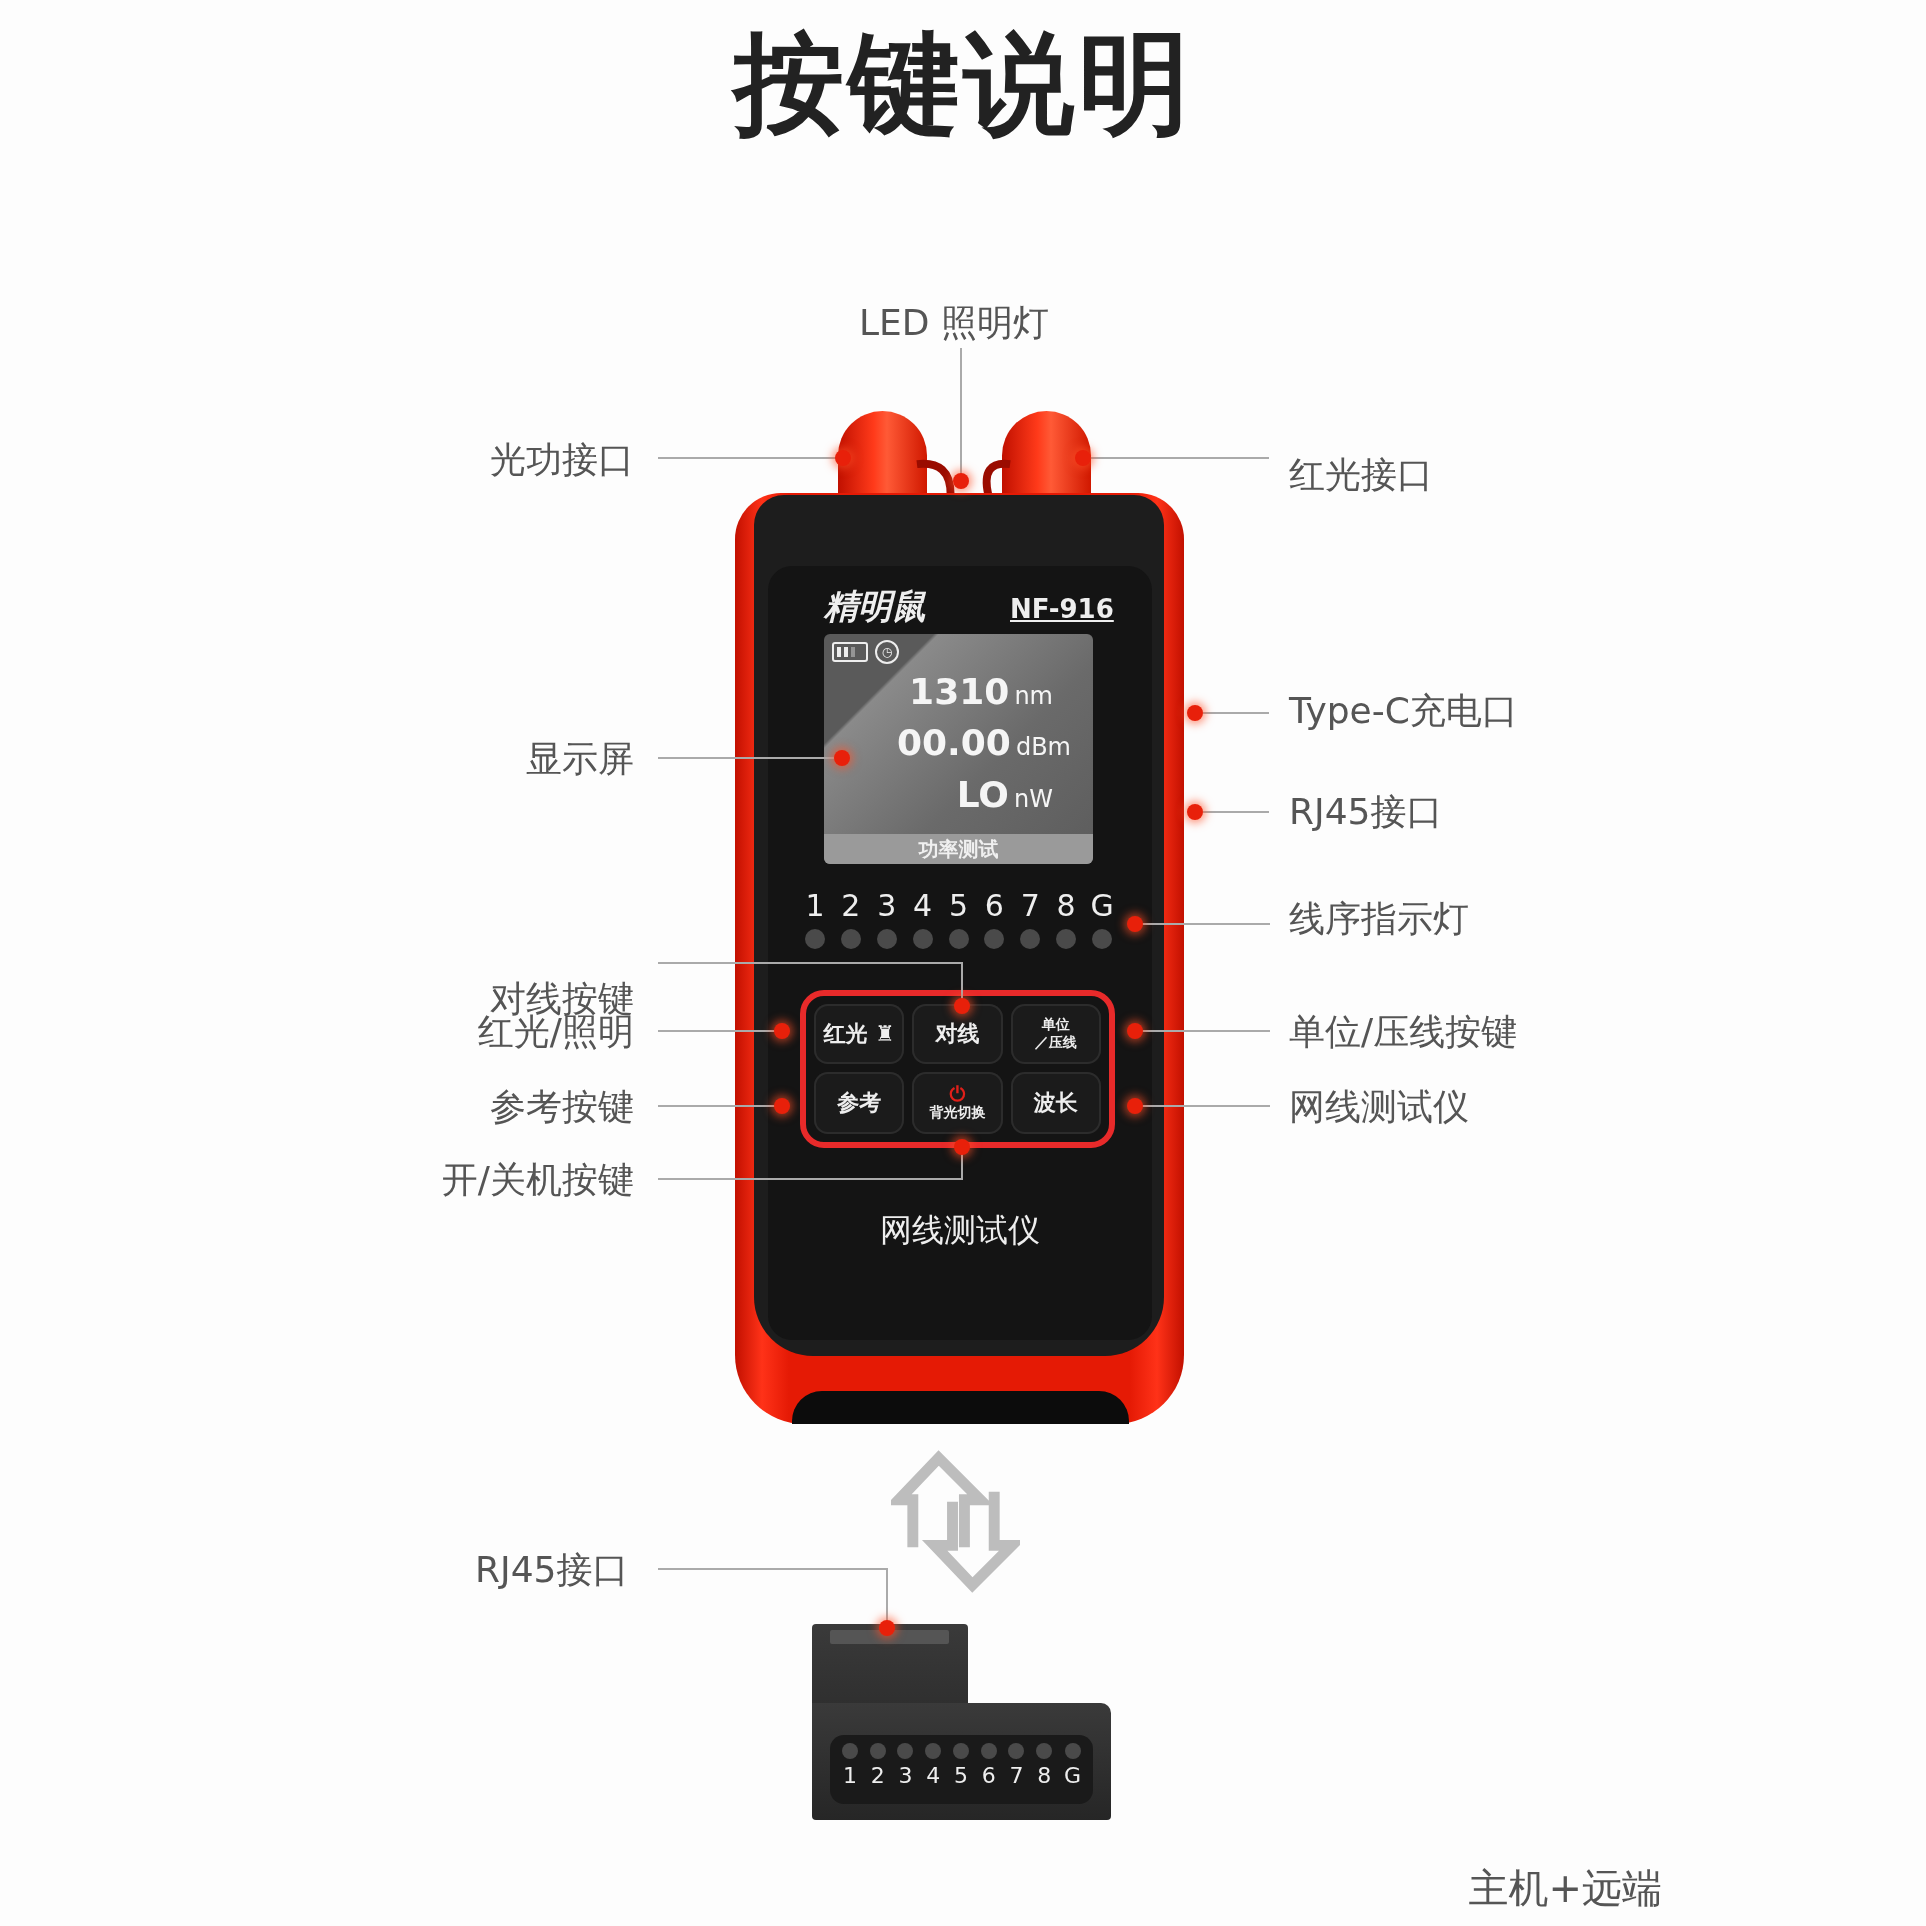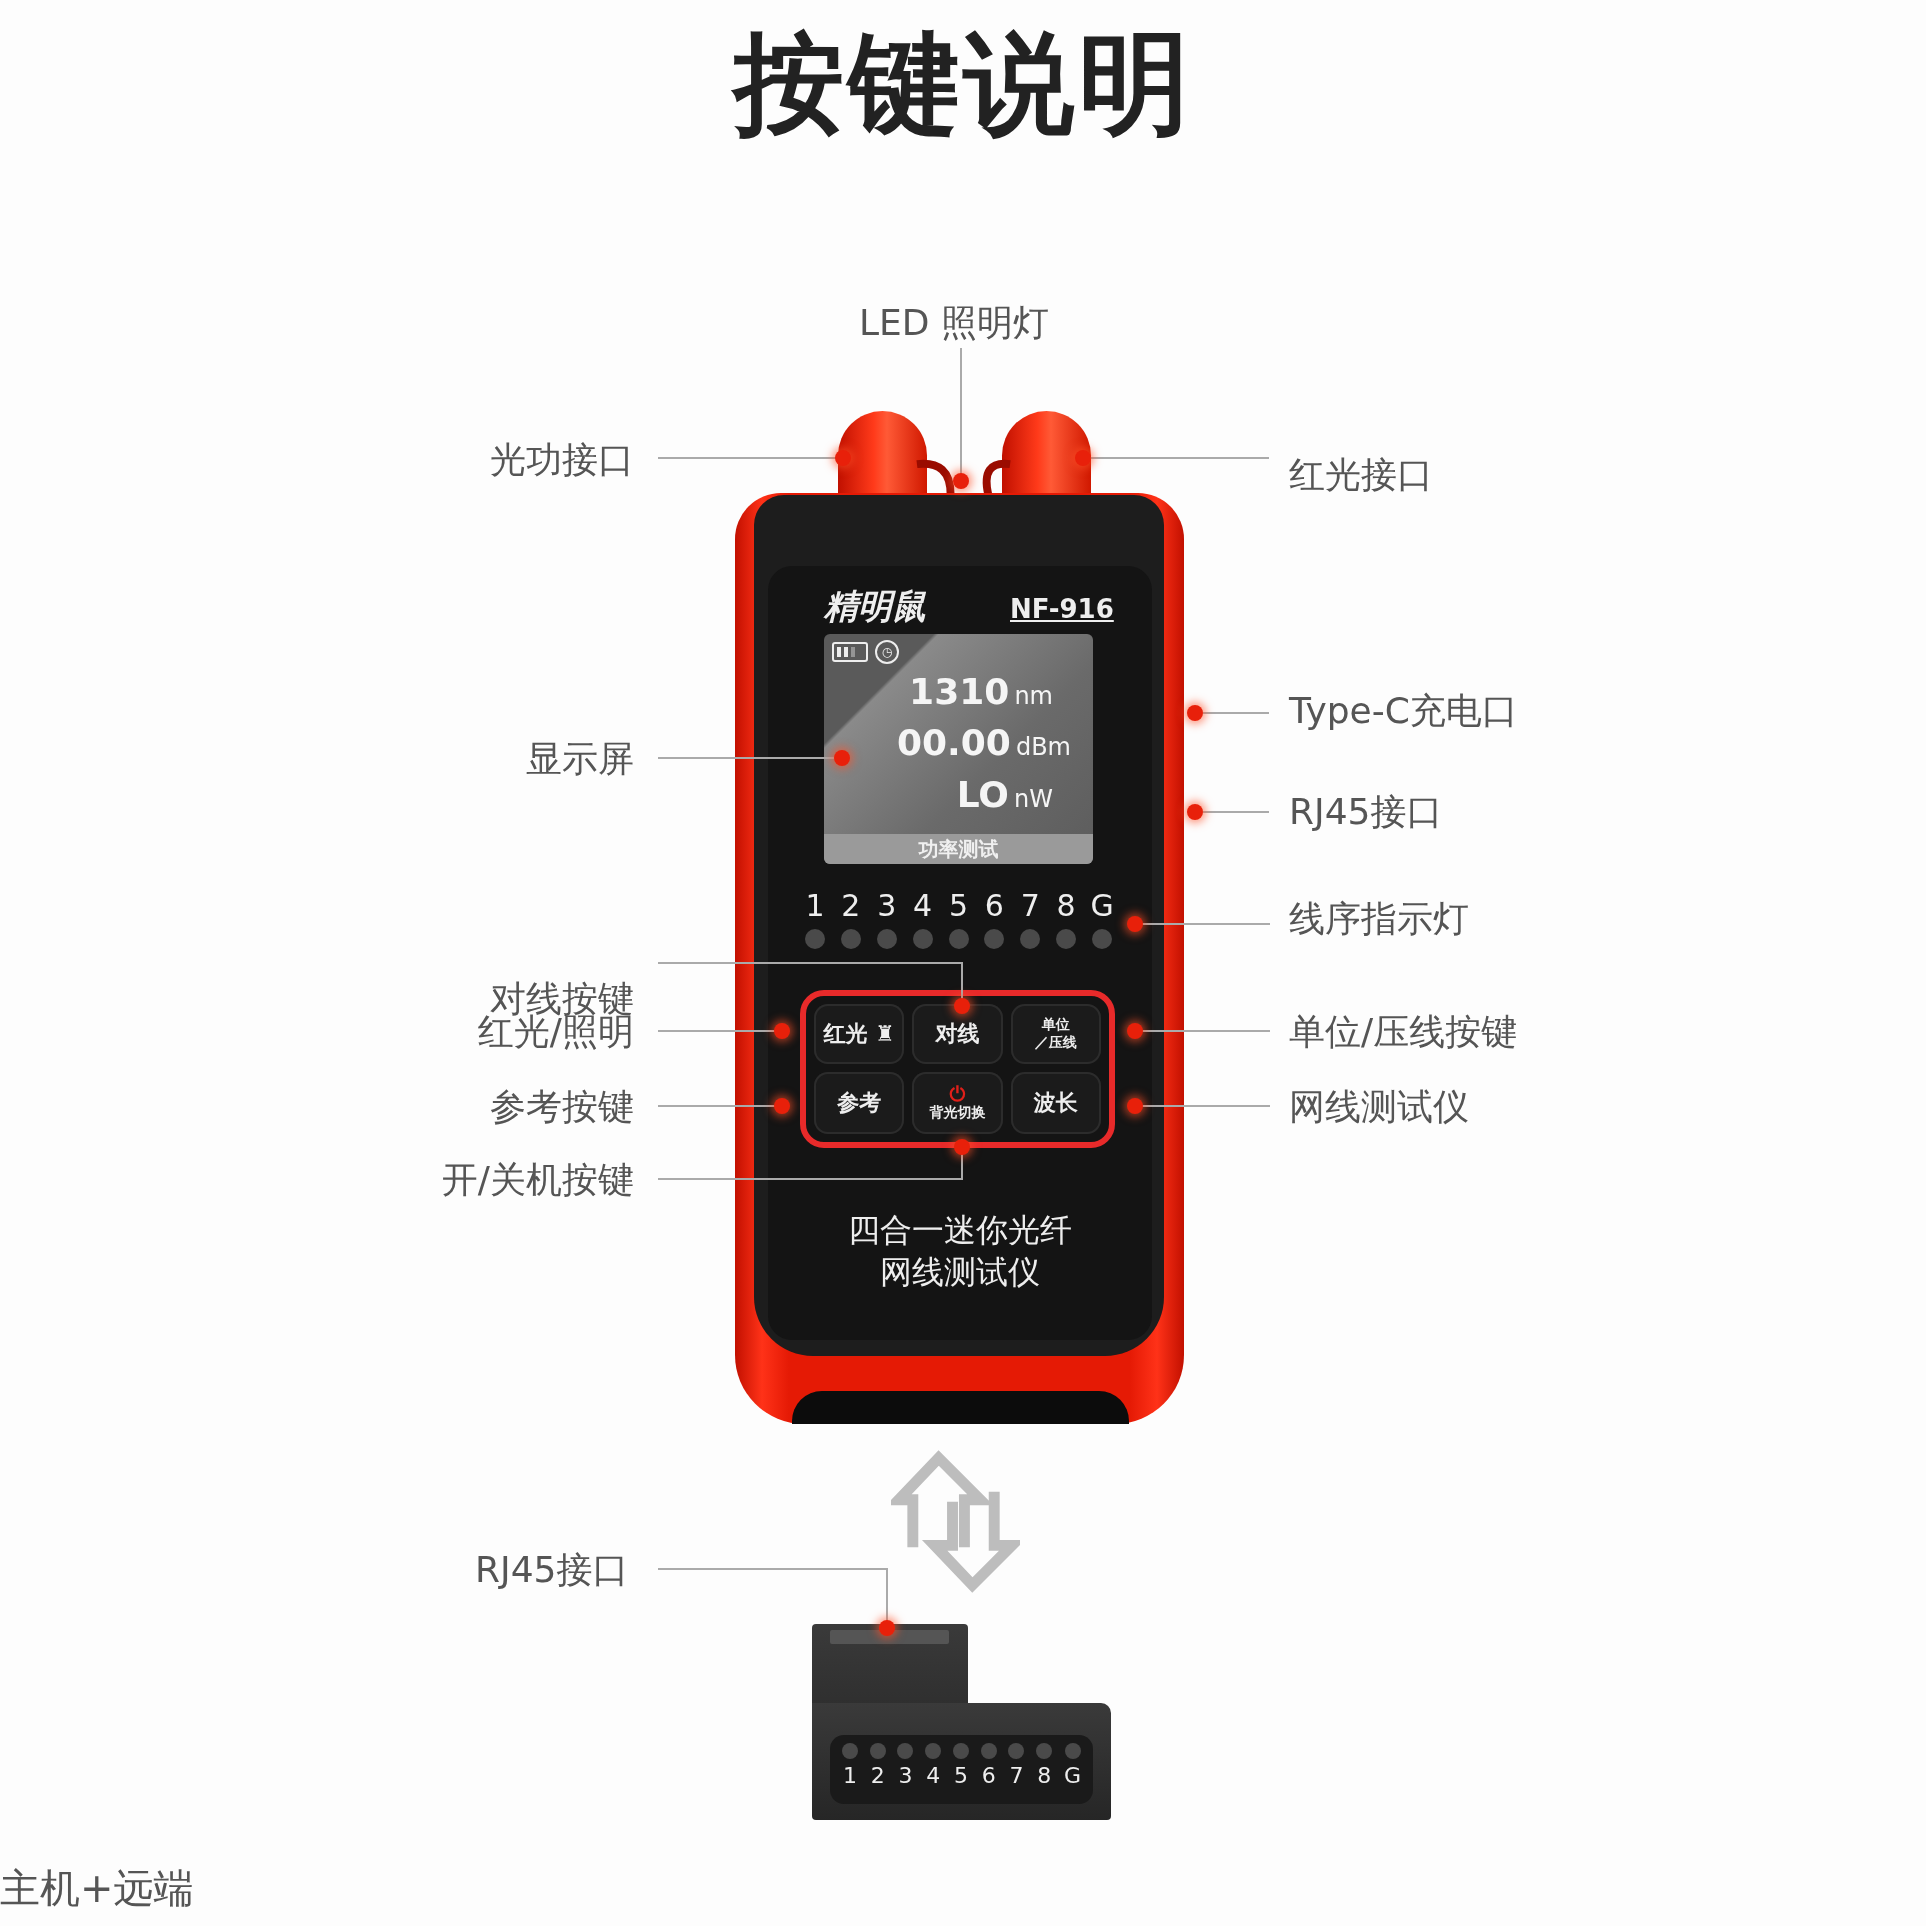--- a/index.html
+++ b/index.html
@@ -36,21 +36,21 @@
   .key small{font-size:14px;}
   .desc{left:768px;width:384px;text-align:center;color:#eee;font-size:32px;line-height:1.3;}
   .arrows{left:891px;top:1450px;}
   .remote-top{left:812px;top:1624px;width:156px;height:119px;background:linear-gradient(#3a3a3a,#2a2a2a);border-radius:4px 4px 0 0;}
   .remote-slot{left:830px;top:1630px;width:119px;height:14px;background:#555;border-radius:2px;}
   .remote-base{left:812px;top:1703px;width:299px;height:117px;background:linear-gradient(#3a3a3a,#262626);border-radius:0 10px 4px 4px;}
   .remote-strip{left:830px;top:1735px;width:263px;height:69px;background:#1a1a1a;border-radius:14px;display:flex;justify-content:space-around;padding:0 6px;box-sizing:border-box;}
   .rpin{display:flex;flex-direction:column;align-items:center;}
   .rpin-led{width:16px;height:16px;border-radius:50%;background:#4a4a4a;margin-top:8px;}
   .rpin-num{font-size:22px;color:#eee;margin-top:6px;line-height:1;}
-  .caption{left:0;width:1662px;top:1861px;text-align:left;font-size:40px;color:#555;}
+  .caption{left:0;width:1662px;top:1861px;text-align:right;font-size:40px;color:#555;}
 </style>
 </head>
 <body>
 
 <div class="abs title">按键说明</div>
 
 <div class="abs cap" style="left:838px;top:411px;"></div>
 <div class="abs cap" style="left:1002px;top:411px;"></div>
 <svg class="abs" style="left:911px;top:450px;" width="109" height="50" viewBox="0 0 110 50">
   <path d="M6 14 Q40 10 40 45" stroke="#9a0c00" stroke-width="8" fill="none"></path>
@@ -143,21 +143,20 @@
   <div class="key">
       <span class="pw">⏻</span>
       <small>背光切换</small>
     </div>
   <div class="key">
       <span>波长</span>
     </div>
 </div>
 
 <div class="abs desc" style="top:1210px;">
-  <div>四合一迷你光纤</div>
   <div>网线测试仪</div>
 </div>
 
 <div class="abs lbl" style="left:859px;top:305px;">LED 照明灯</div>
 <div class="abs vline" style="left:960px;top:348px;height:129px;"></div>
 <div class="abs dot" style="left:953px;top:473px;"></div>
 
 <div class="abs lbl left" style="left:396px;width:238px;top:442px;">光功接口</div>
 <div class="abs line" style="left:658px;top:457px;width:183px;"></div>
 <div class="abs dot" style="left:835px;top:450px;"></div>

